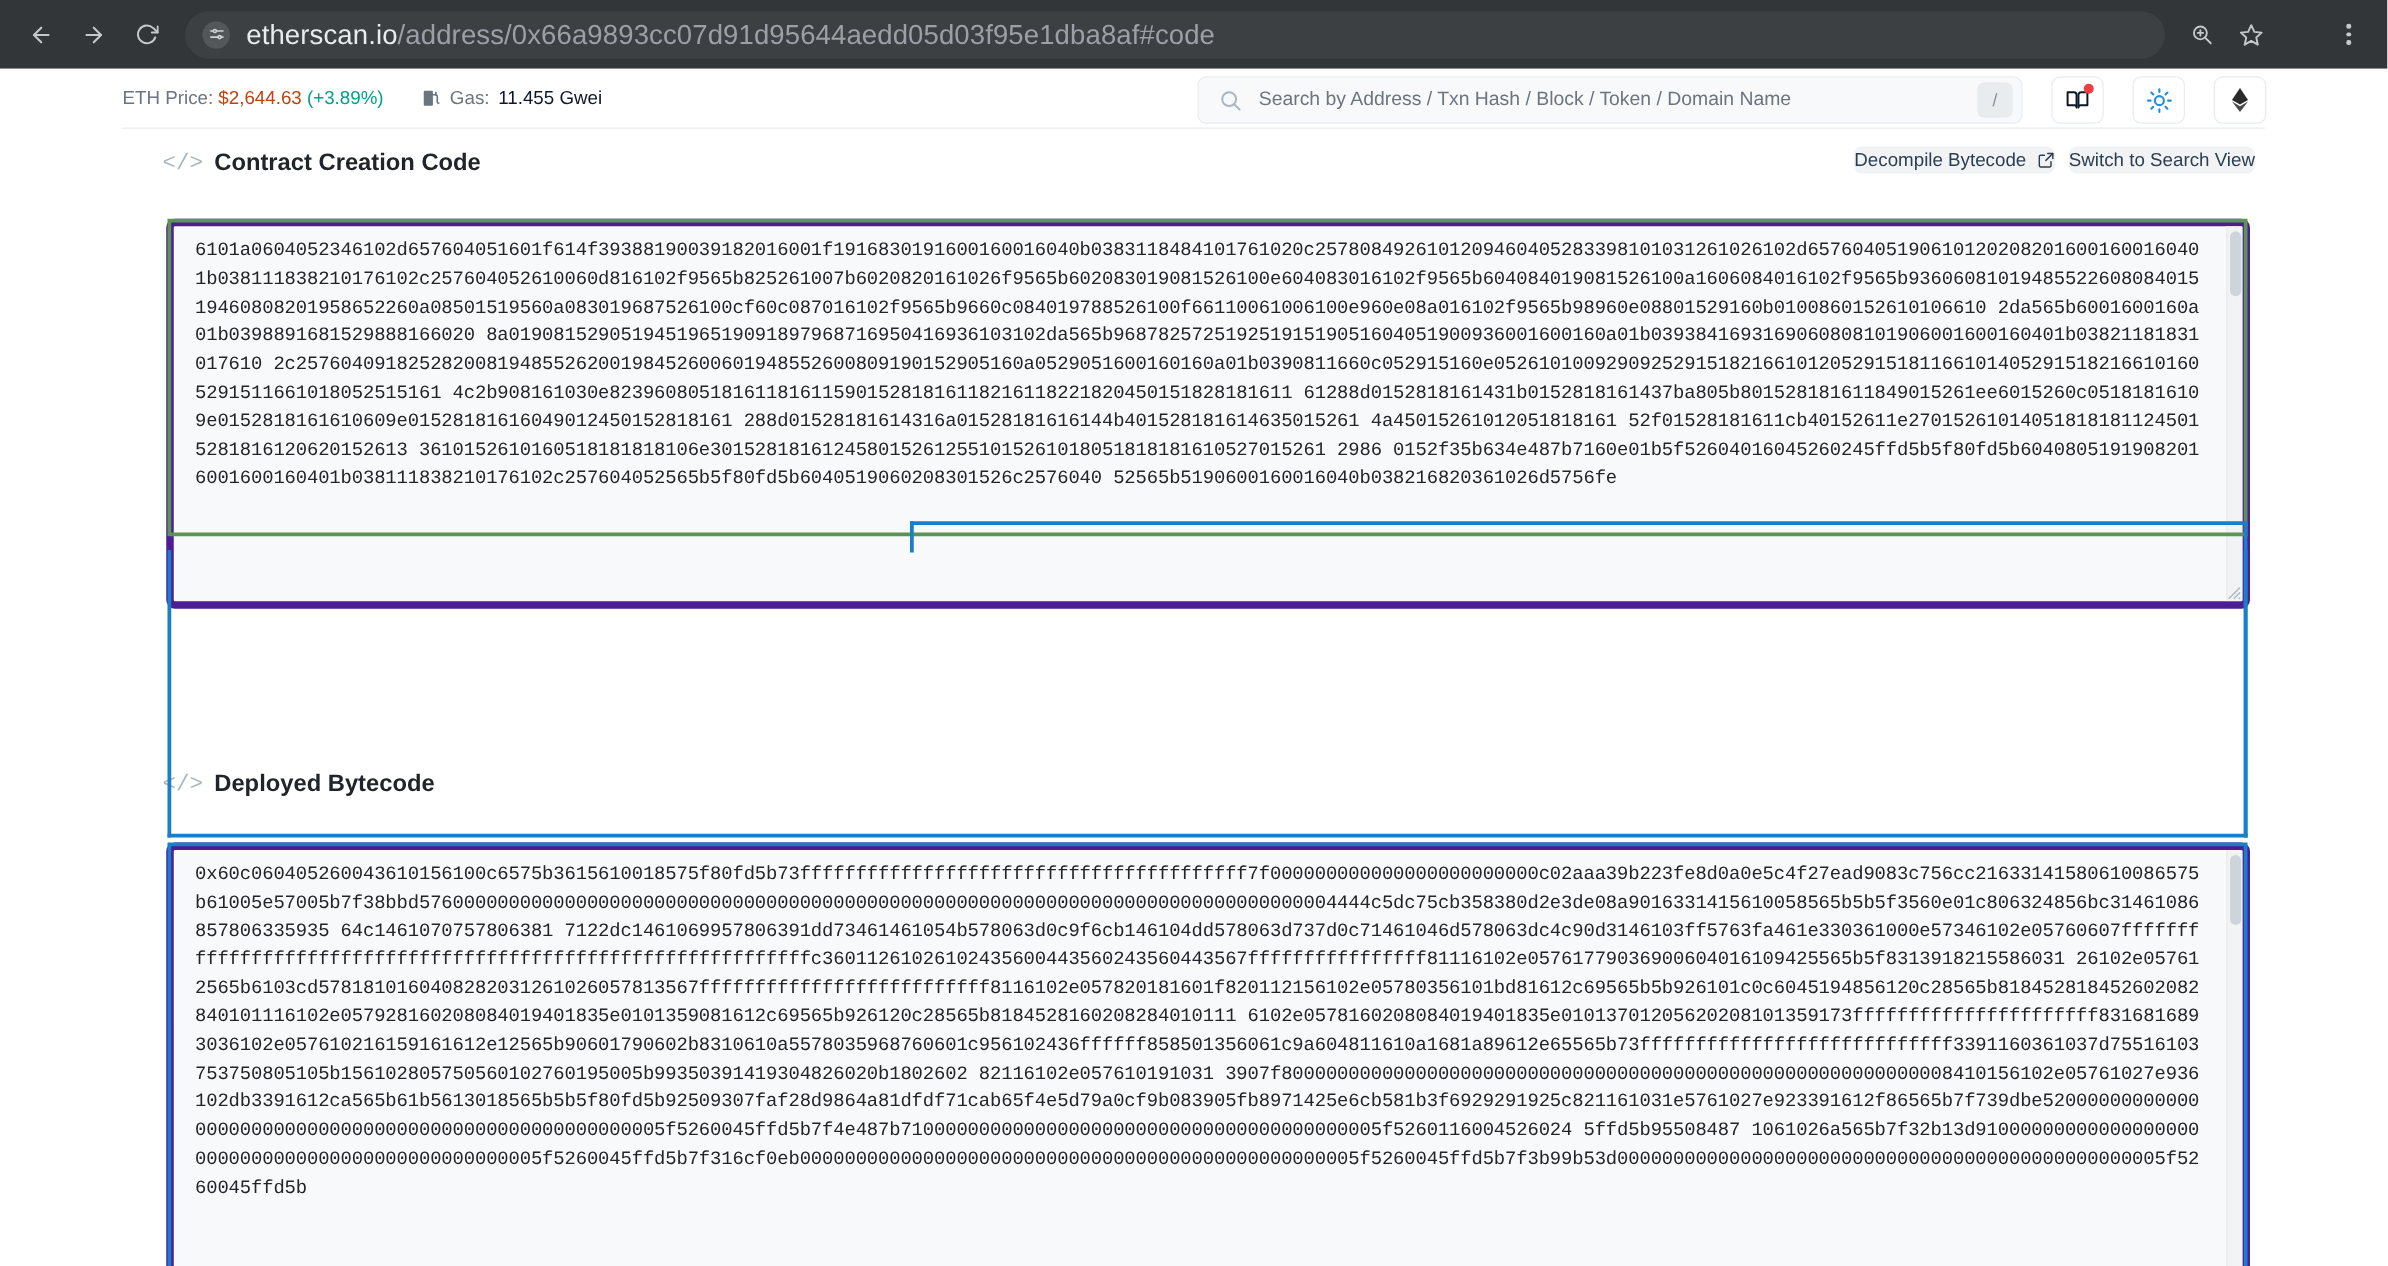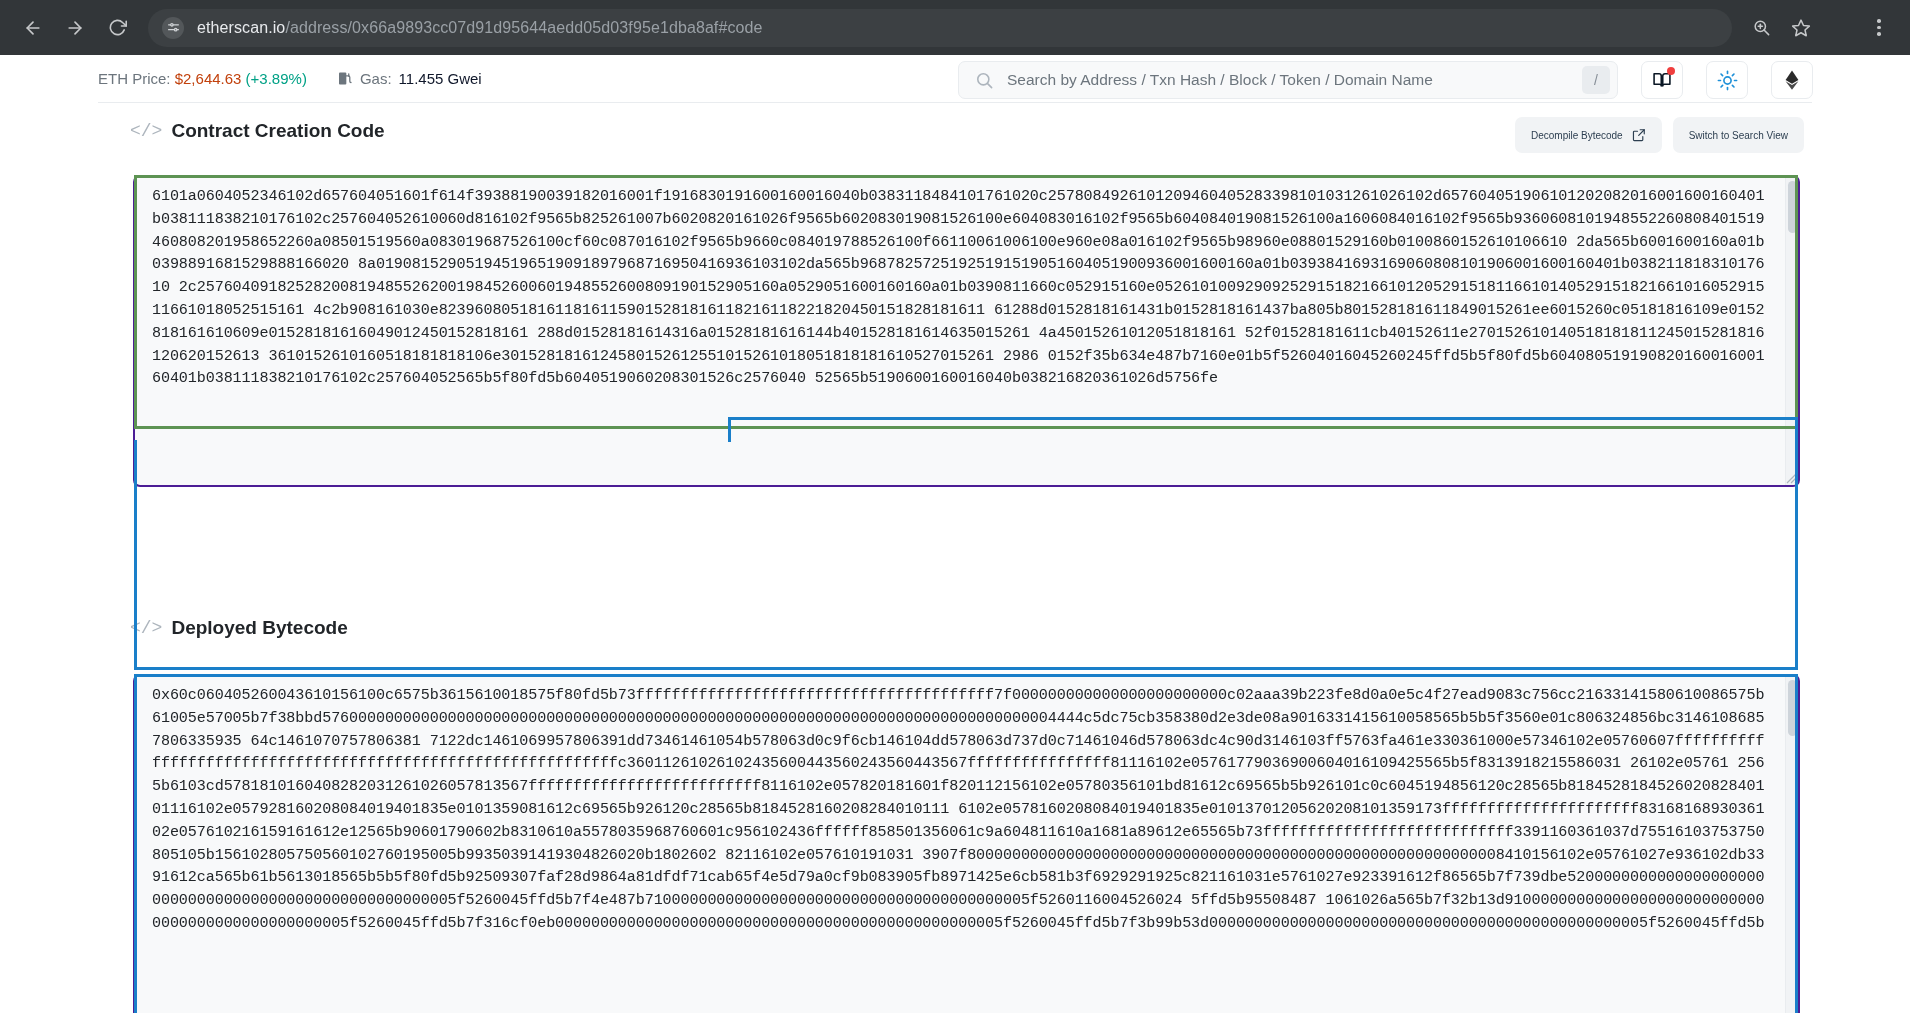--- a/index.html
+++ b/index.html
@@ -42,21 +42,21 @@
   }
   .omnibox-icon {
     width: 22px; height: 22px;
     border-radius: 50%;
     background: #53575a;
     display:flex; align-items:center; justify-content:center;
     margin-right: 13px;
     flex: 0 0 auto;
   }
   .url {
-    font-size: 16px;
+    font-size: 22px;
     color: #9aa0a6;
     white-space: nowrap;
     overflow: hidden;
     letter-spacing: 0.1px;
   }
   .url .host { color: #e8eaed; }
   .chrome-right { display:flex; align-items:center; gap: 6px; flex: 0 0 auto; }
   .chrome-icon {
     width: 34px; height: 34px;
     display:flex; align-items:center; justify-content:center;
@@ -147,32 +147,32 @@
   .code-icon { color:#adb5bd; font-size:18px; margin-right:9px; font-family:"Liberation Mono", monospace; }
   .section-title { font-size:19px; font-weight:bold; color:#212529; }
 
   .head-actions {
     position:absolute; right:106px;
     display:flex; gap:11px; align-items:center;
   }
   .pill {
     background:#f1f3f5;
     border-radius:7px;
-    height:36px;
-    padding: 0 16px;
+    height:22px;
+    padding: 0 0;
     display:flex; align-items:center; gap:9px;
-    font-size:10px; color:#2c3e50;
+    font-size:15px; color:#2c3e50;
     white-space:nowrap;
   }
 
   
   .code-box {
     position:absolute;
     background:#f8f9fa;
-    border:2px solid #4c1d95;
+    border:6px solid #4c1d95;
     border-radius:7px;
     overflow:hidden;
   }
   .code-text {
     position:absolute;
     font-family:"Liberation Mono", monospace;
     font-size:15.1px;
     line-height:22.8px;
     color:#212529;
     letter-spacing:-0.1px;

